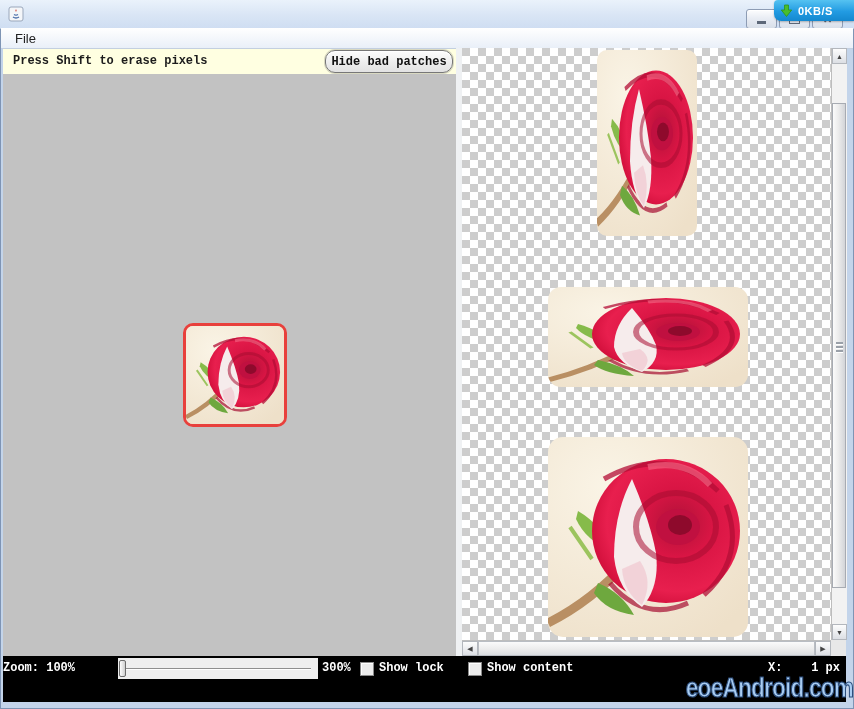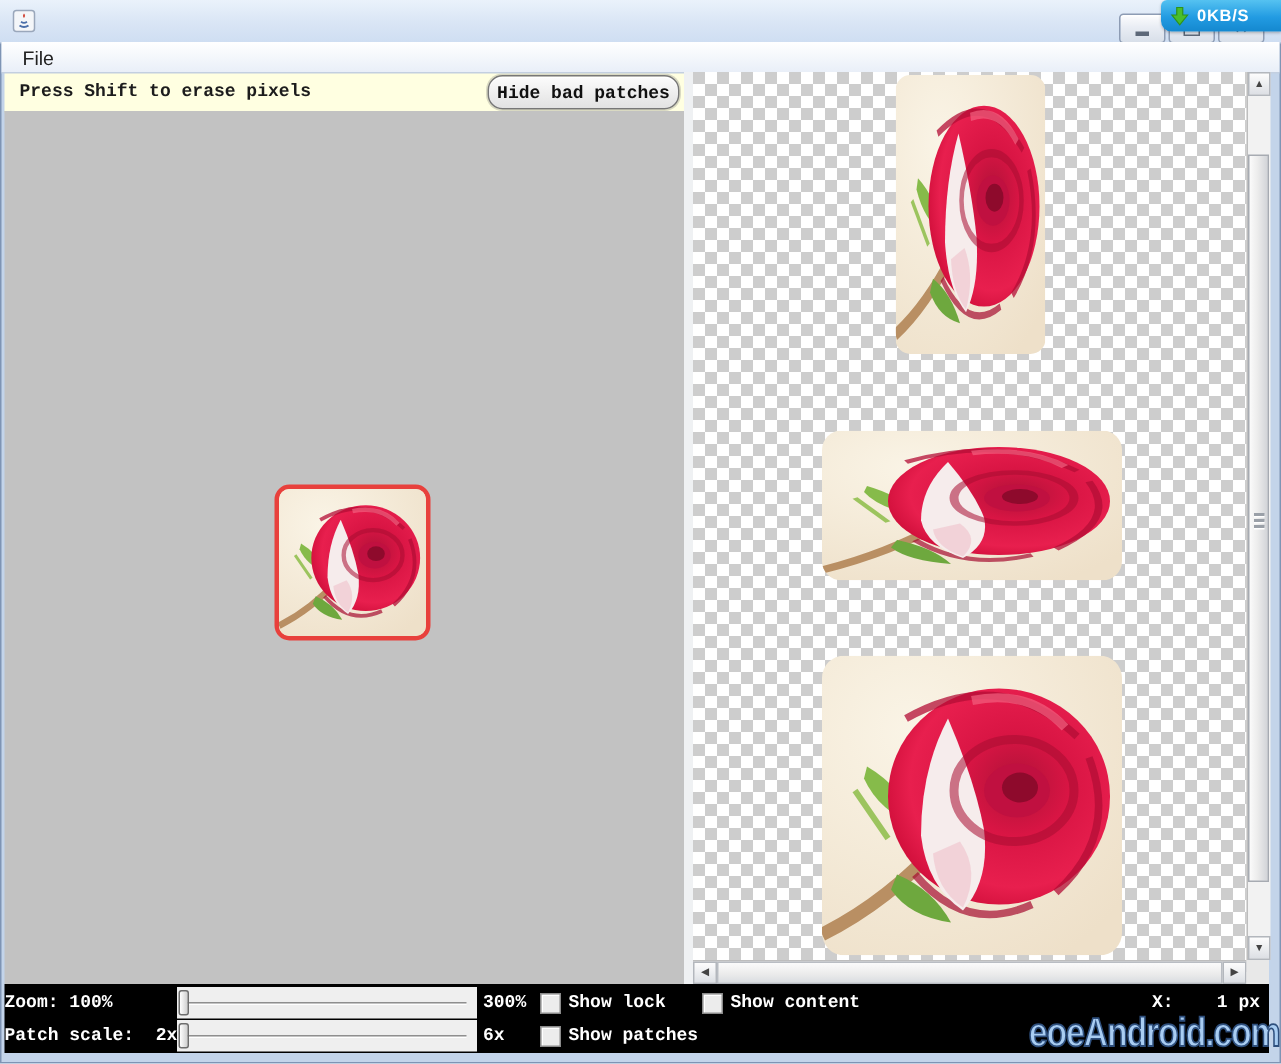--- a/index.html
+++ b/index.html
@@ -224,27 +224,17 @@
         <div class="track"></div>
         <div class="thumb"></div>
       </div>
       <span class="sb-max">300%</span>
       <span class="checkbox" id="cb-lock"></span>
       <span class="cb-label" id="lbl-lock">Show lock</span>
       <span class="checkbox" id="cb-content"></span>
       <span class="cb-label" id="lbl-content">Show content</span>
       <span id="coords"><span>X:</span>    <span>1 px</span></span>
     </div>
-    <div class="sb-row" id="sb-row2">
-      <span class="sb-labelcol"><span>Patch scale:</span>  <span>2x</span></span>
-      <div class="slider">
-        <div class="track"></div>
-        <div class="thumb"></div>
-      </div>
-      <span class="sb-max">6x</span>
-      <span class="checkbox" id="cb-patches"></span>
-      <span class="cb-label" id="lbl-patches">Show patches</span>
-    </div>
   </div>
 
   <div id="watermark">eoeAndroid.com</div>
 
 </div>
 
 </body></html>

